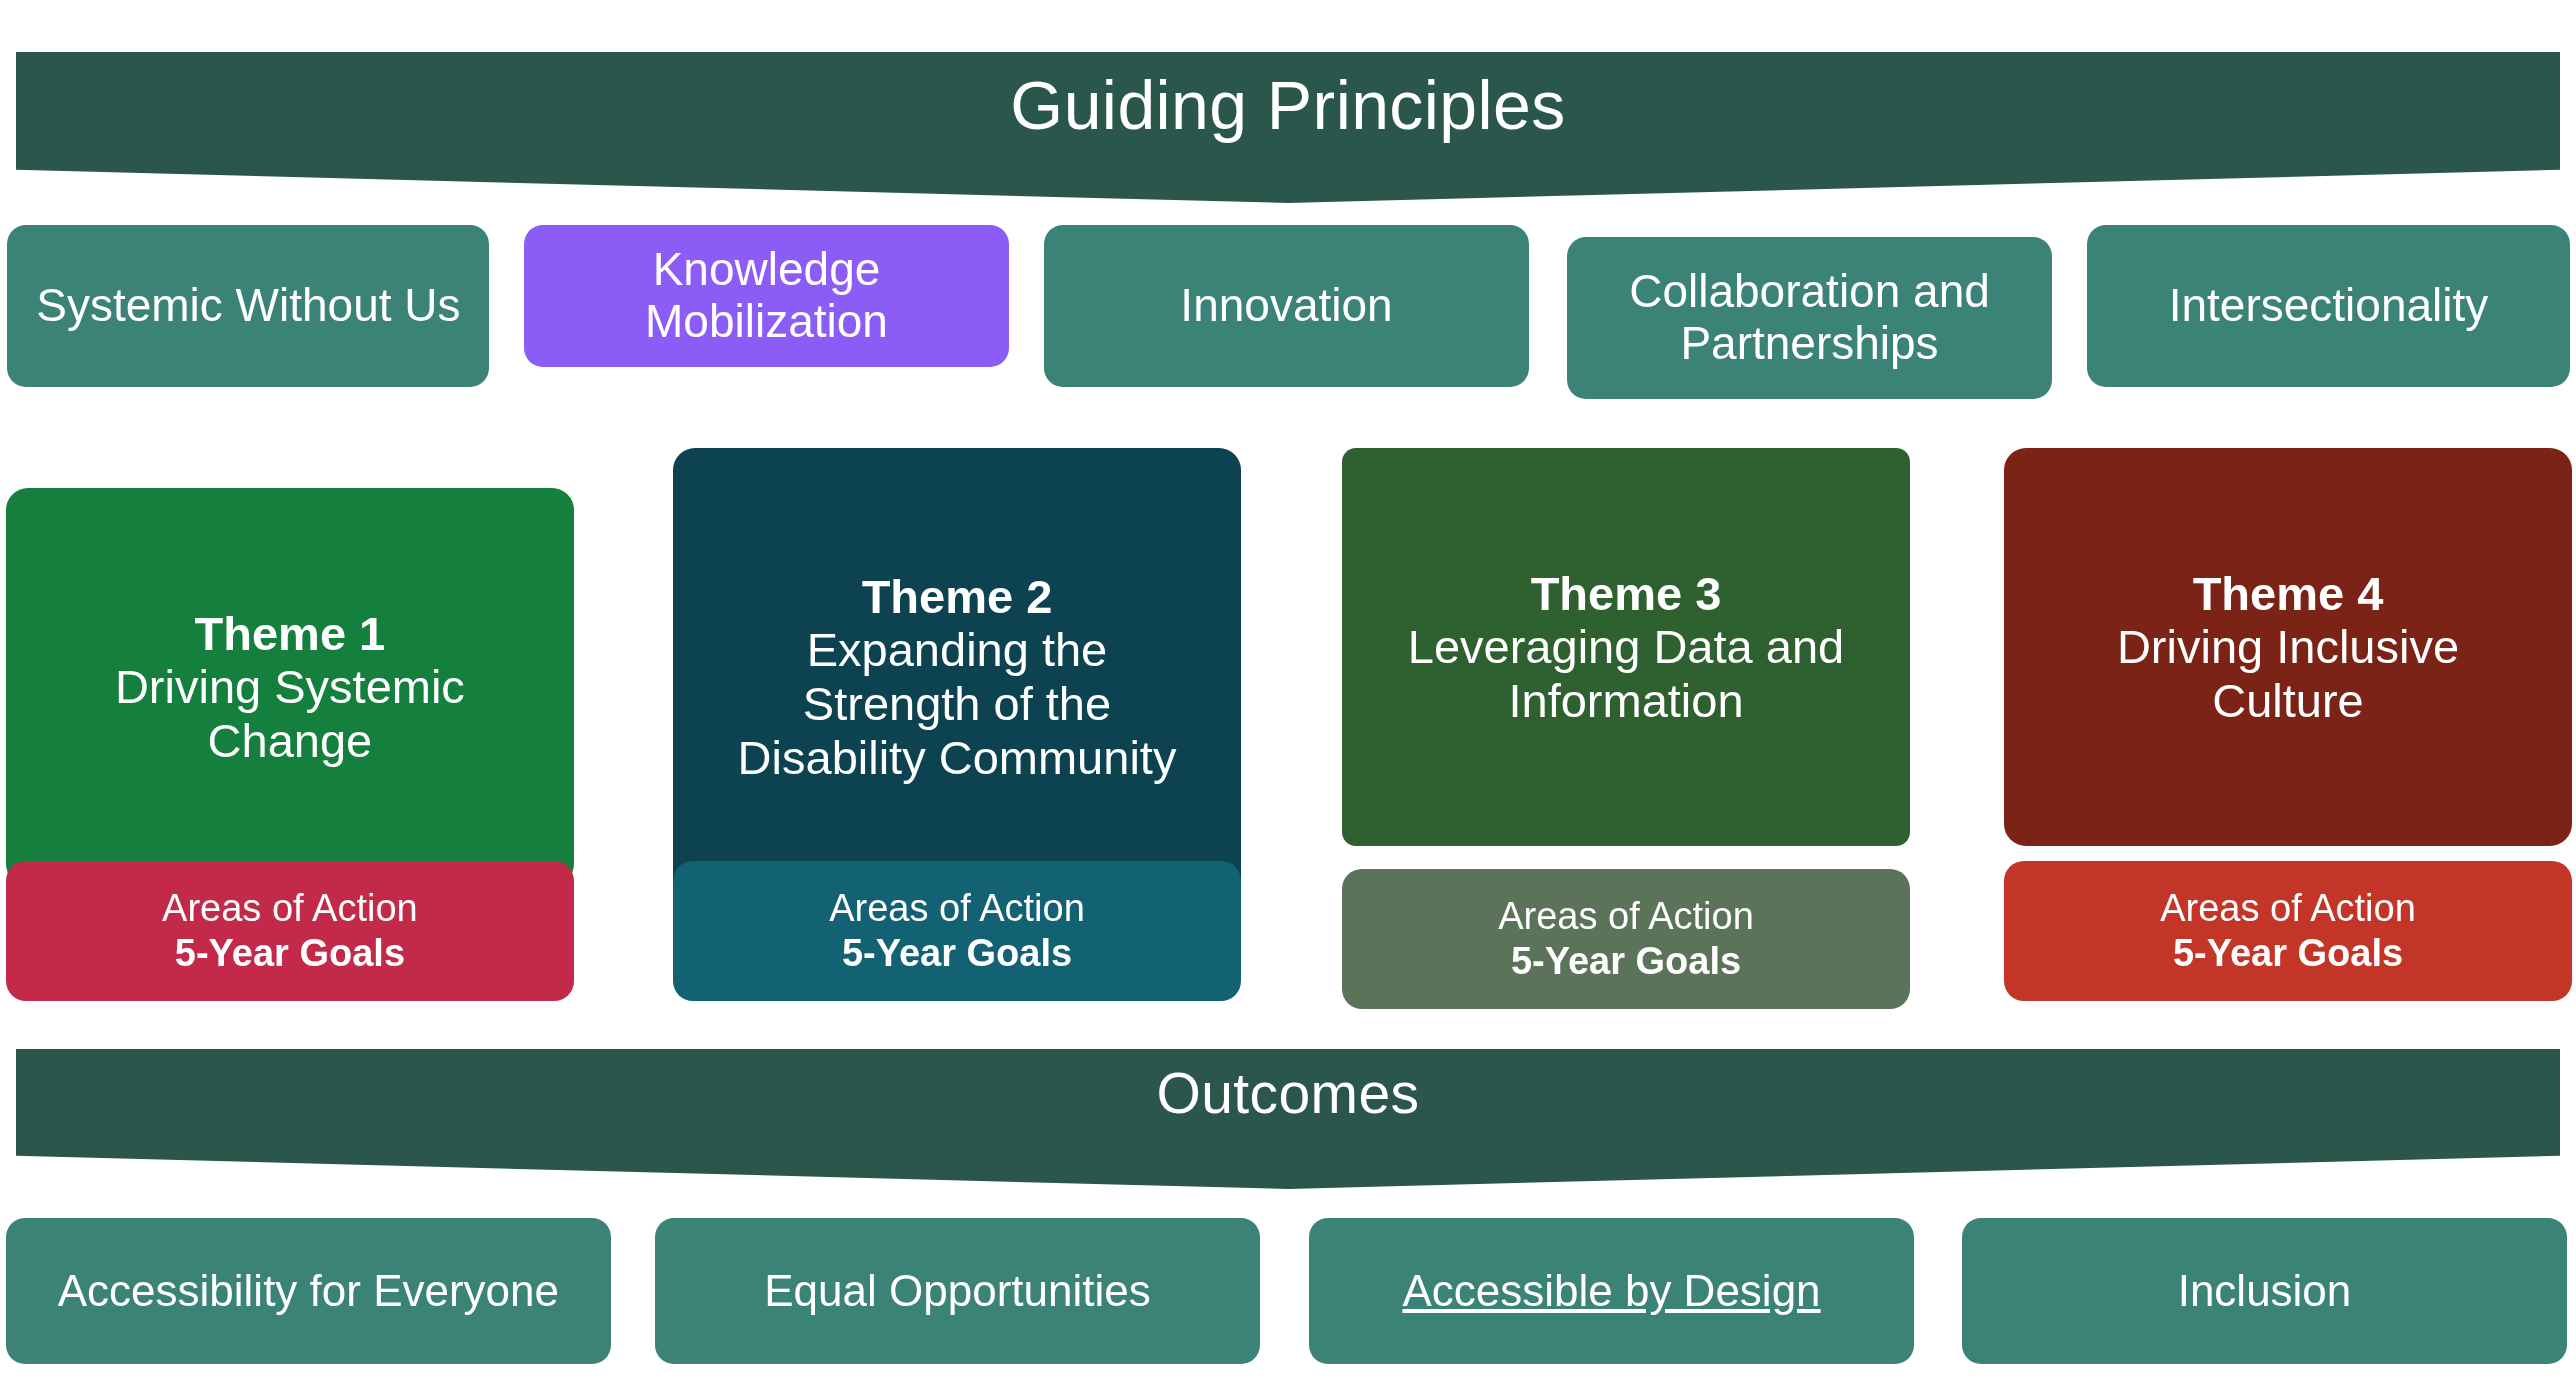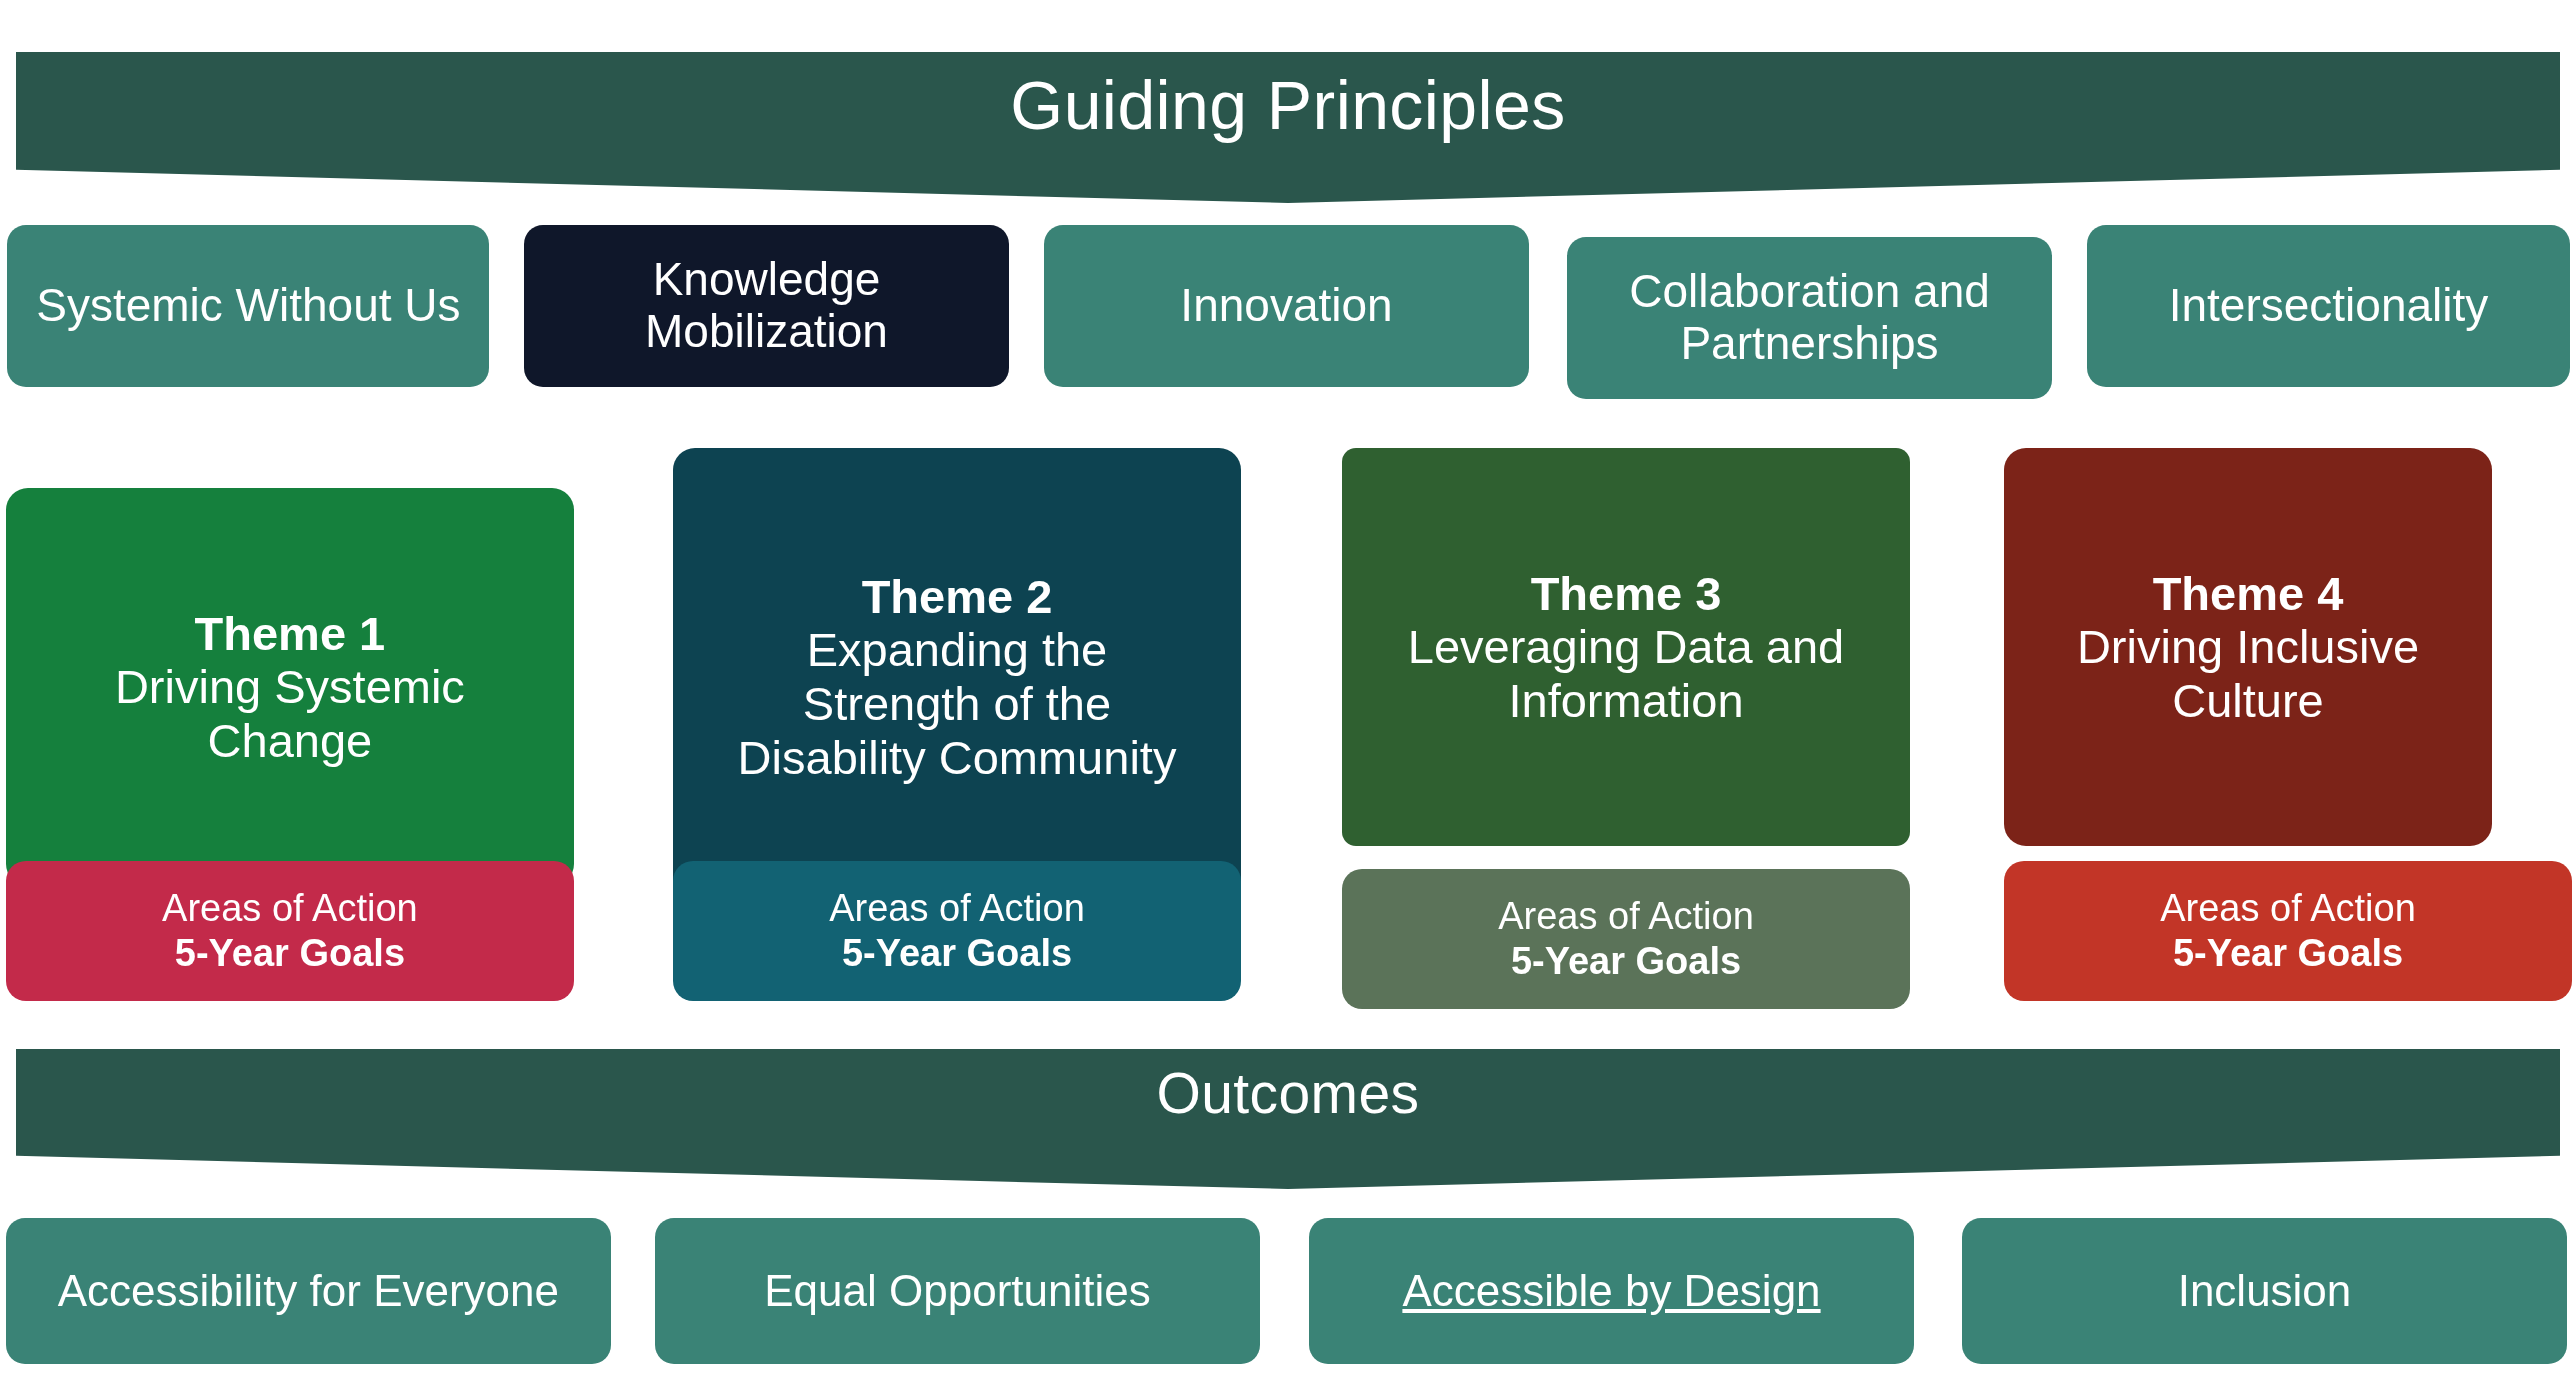--- a/index.html
+++ b/index.html
@@ -147,21 +147,21 @@
     <svg class="banner-shape" viewBox="0 0 3450 205" preserveAspectRatio="none">
       <polygon points="0,0 3450,0 3450,160 1725,205 0,160" fill="#2A564C"></polygon>
     </svg>
     <span class="banner-label">Guiding Principles</span>
   </div>
 
   <div class="box principle" style="left: 7.4px; top: 225px; width: 482px; height: 162px; background: rgb(58, 131, 118);">
     <span class="box-text">Systemic Without Us</span>
   </div>
 
-  <div class="box principle" style="left: 524px; top: 225px; width: 485px; height: 162px; background: #0f172a;">
+  <div class="box principle" style="left: 524px; top: 225px; width: 485px; height: 142px; background: #8b5cf6;">
     <span class="box-text">Knowledge
 Mobilization</span>
   </div>
 
   <div class="box principle" style="left: 1044px; top: 225px; width: 485px; height: 162px; background: rgb(58, 131, 118);">
     <span class="box-text">Innovation</span>
   </div>
 
   <div class="box principle" style="left: 1567px; top: 237px; width: 485px; height: 162px; background: rgb(58, 131, 118);">
     <span class="box-text">Collaboration and
@@ -190,21 +190,21 @@
   </div>
 
   <div class="box theme" style="left: 1342px; top: 448px; width: 568px; height: 398px; background: rgb(47, 96, 48); border-radius: 14px;">
     <span class="theme-inner">
       <span class="theme-heading">Theme 3</span>
       <span class="theme-sub">Leveraging Data and
 Information</span>
     </span>
   </div>
 
-  <div class="box theme" style="left: 2004px; top: 448px; width: 488px; height: 398px; background: rgb(124, 35, 24);">
+  <div class="box theme" style="left: 2004px; top: 448px; width: 568px; height: 398px; background: rgb(124, 35, 24);">
     <span class="theme-inner">
       <span class="theme-heading">Theme 4</span>
       <span class="theme-sub">Driving Inclusive
 Culture</span>
     </span>
   </div>
 
   <div class="box aoa" style="left: 5.9px; top: 861px; width: 568px; height: 140px; background: rgb(195, 42, 74);">
     <span class="aoa-inner">
       <span class="aoa-title">Areas of Action</span>

